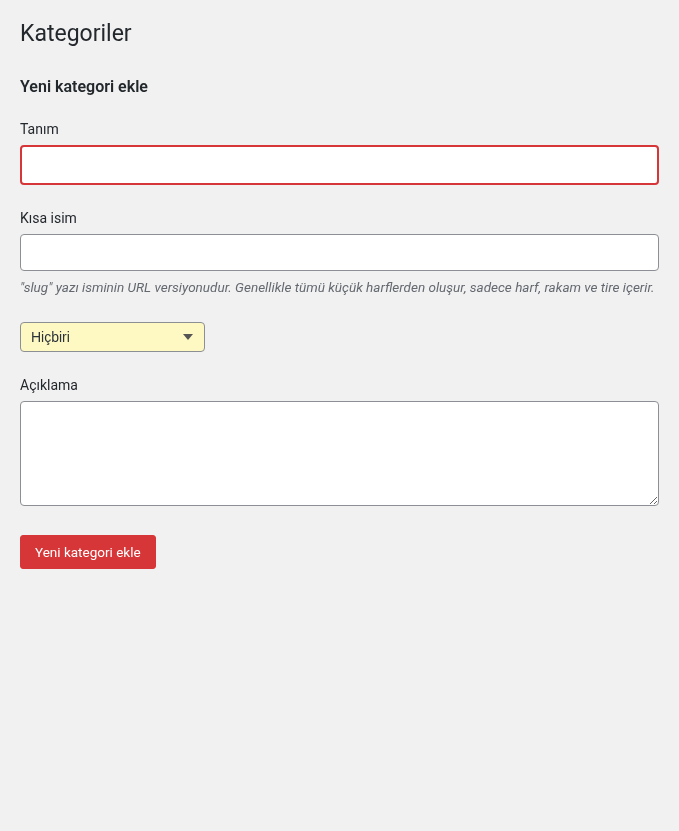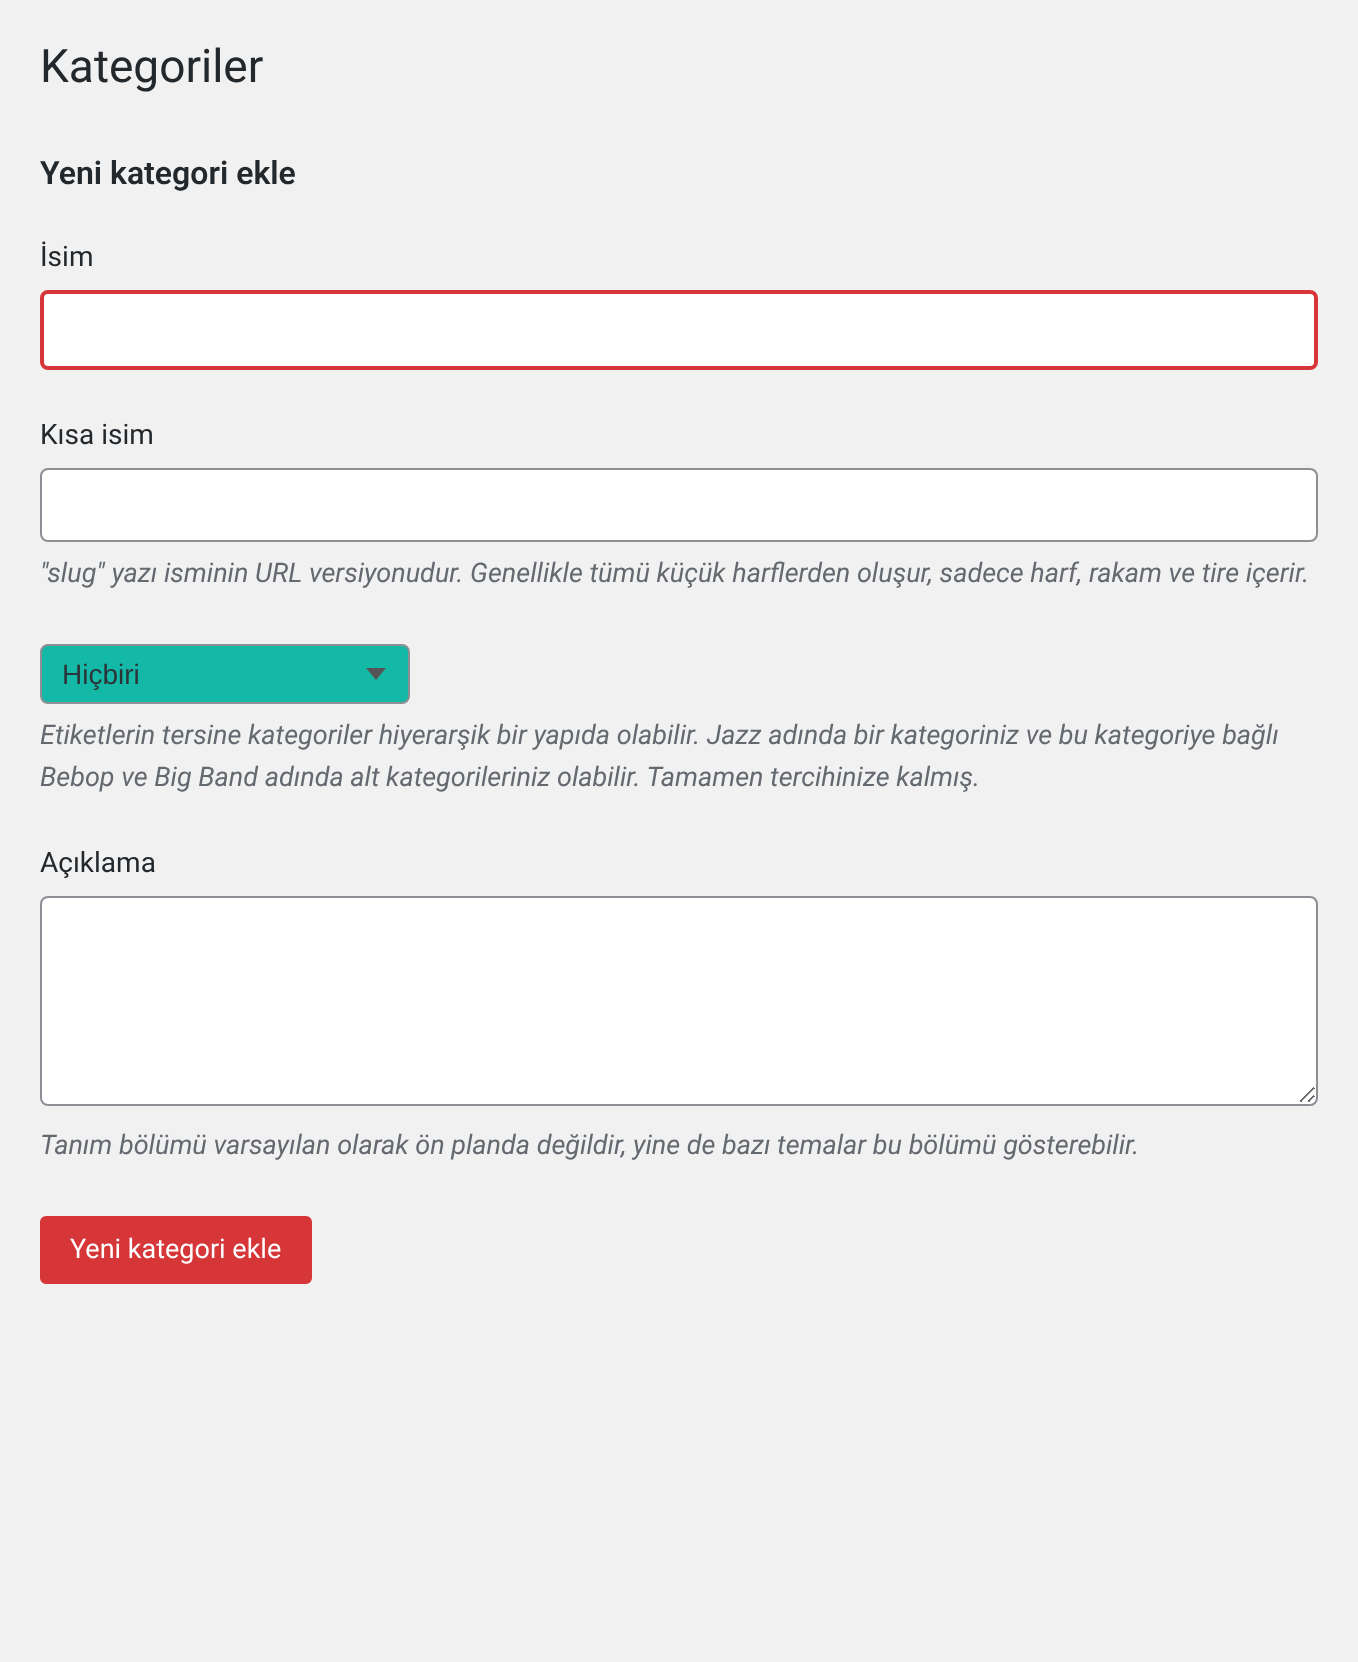--- a/index.html
+++ b/index.html
@@ -56,21 +56,21 @@
       color: #646970;
       margin-top: 6px;
       line-height: 1.5;
     }
     select {
       width: 185px;
       padding: 6px 28px 6px 10px;
       font-size: 14px;
       border: 1px solid #8c8f94;
       border-radius: 4px;
-      background: #14b8a6;
+      background: #fef9c3;
       color: #2c3338;
       appearance: none;
       -webkit-appearance: none;
       -moz-appearance: none;
       background-image: none;
       position: relative;
     }
     .select-wrapper {
       position: relative;
       display: inline-block;
@@ -114,41 +114,39 @@
 </head>
 <body>
 
 
 
 <h1>Kategoriler</h1>
 
 <h2>Yeni kategori ekle</h2>
 
 <div class="form-field">
-  <label>İsim</label>
+  <label>Tanım</label>
   <input type="text" class="focused" value="" style="">
 </div>
 
 <div class="form-field">
   <label>Kısa isim</label>
   <input type="text" value="" style="">
   <p class="description">"slug" yazı isminin URL versiyonudur. Genellikle tümü küçük harflerden oluşur, sadece harf, rakam ve tire içerir.</p>
 </div>
 
 <div class="form-field">
   <div class="select-wrapper">
     <select>
       <option>Hiçbiri</option>
     </select>
   </div>
-  <p class="description">Etiketlerin tersine kategoriler hiyerarşik bir yapıda olabilir. Jazz adında bir kategoriniz ve bu kategoriye bağlı Bebop ve Big Band adında alt kategorileriniz olabilir. Tamamen tercihinize kalmış.</p>
 </div>
 
 <div class="form-field">
   <label>Açıklama</label>
   <textarea style=""></textarea>
-  <p class="description">Tanım bölümü varsayılan olarak ön planda değildir, yine de bazı temalar bu bölümü gösterebilir.</p>
 </div>
 
 <button class="submit-button">Yeni kategori ekle</button>
 
 
 
 
 </body></html>

